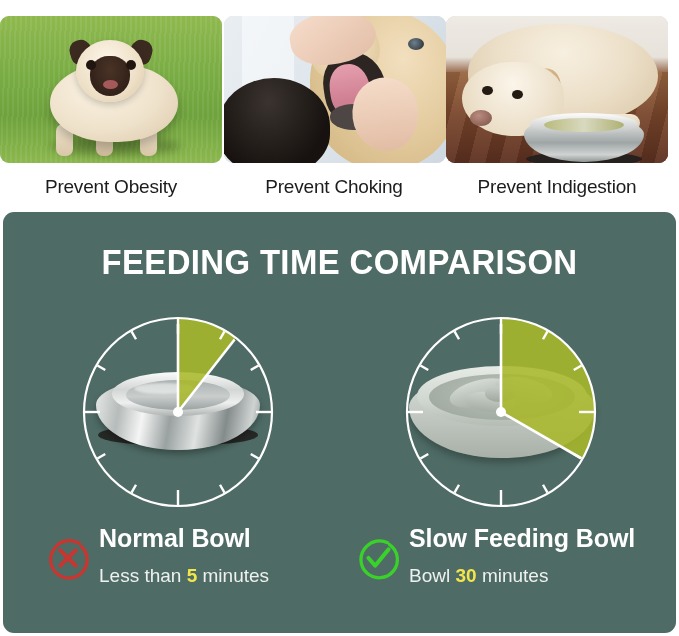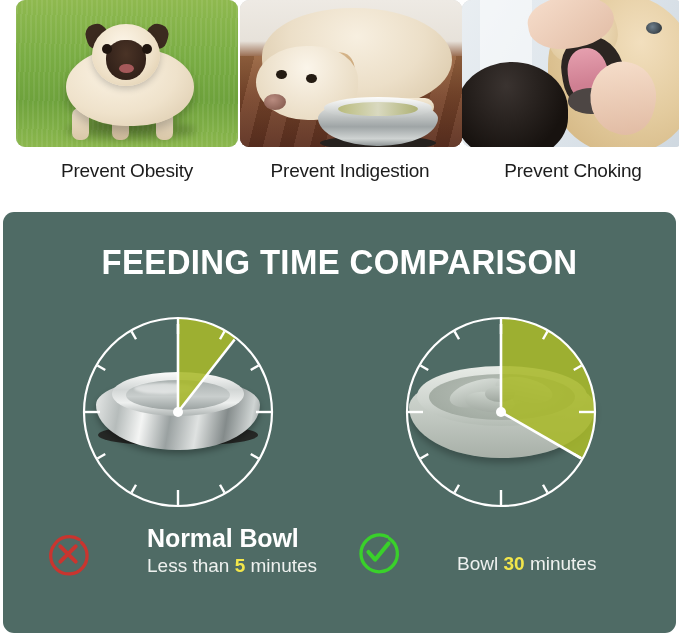--- a/index.html
+++ b/index.html
@@ -6,23 +6,22 @@
   body{
     width:679px;height:636px;
     background:#ffffff;
     font-family:"Liberation Sans", sans-serif;
     overflow:hidden;
     position:relative;
   }
 
   
   .benefits{
-    position:absolute;left:0;top:0;width:569px;height:196px;
+    position:absolute;left:0;top:16px;width:569px;height:196px;
     display:flex;
-    padding-left:16px;
   }
   .benefit{
     width:226px;
     display:flex;flex-direction:column;align-items:center;
   }
   .photo{
     width:222px;height:147px;
     border-radius:9px;
     overflow:hidden;
     position:relative;
@@ -190,32 +189,32 @@
 
   
   .dial .wedge-layer{position:absolute;left:0;top:0;z-index:5;}
   .dial .frame-layer{position:absolute;left:0;top:0;z-index:6;}
 
   
   .legend{
     position:absolute;left:0;top:313px;width:673px;height:70px;
   }
   .leg{
-    position:absolute;top:0;display:flex;align-items:flex-end;gap:48px;
+    position:absolute;top:0;display:flex;align-items:center;
   }
   .leg.left{left:42px;}
   .leg.right{left:352px;}
   .leg-icon{width:46px;height:46px;flex:none;margin-top:4px;}
   .leg-text{margin-left:8px;}
   .leg-title{
     color:#ffffff;font-size:25px;font-weight:bold;line-height:27px;
     white-space:nowrap;letter-spacing:-.1px;
   }
   .leg-sub{
-    color:#eef1ef;font-size:19px;line-height:23px;margin-top:2px;white-space:nowrap;
+    color:#eef1ef;font-size:19px;line-height:23px;margin-top:12px;white-space:nowrap;
   }
   .hl{color:#f2e64b;font-weight:bold;}
 </style>
 </head>
 <body>
 
 <div class="benefits">
 
   <div class="benefit">
     <div class="photo">
@@ -229,20 +228,40 @@
         <div class="p1-ear-l"></div>
           <div class="p1-ear-r"></div>
         <div class="p1-head"></div>
         <div class="p1-face"></div>
         <div class="p1-eye-l"></div>
           <div class="p1-eye-r"></div>
         <div class="p1-mouth"></div>
       </div>
     </div>
     <div class="caption">Prevent Obesity</div>
+  </div>
+
+  <div class="benefit">
+    <div class="photo">
+      <div class="ph-inner">
+        <div class="p2-bg"></div>
+        <div class="p2-wall"></div>
+        <div class="p2-dog"></div>
+        <div class="p2-eye"></div>
+        <div class="p2-snout"></div>
+        <div class="p2-mouth"></div>
+        <div class="p2-tongue"></div>
+        <div class="p2-jaw"></div>
+        <div class="p2-nose"></div>
+        <div class="p2-hand1"></div>
+        <div class="p2-hand2"></div>
+        <div class="p2-head"></div>
+      </div>
+    </div>
+    <div class="caption">Prevent Choking</div>
   </div>
 
   <div class="benefit">
     <div class="photo">
       <div class="ph-inner">
         <div class="p3-bg"></div>
         <div class="p3-floor"></div>
         <div class="p3-dog"></div>
         <div class="p3-paw1"></div>
           <div class="p3-paw2"></div>
@@ -255,40 +274,20 @@
           <div class="p3-bowl-base"></div>
           <div class="p3-bowl-body"></div>
           <div class="p3-bowl-rim"></div>
           <div class="p3-bowl-food"></div>
         </div>
       </div>
     </div>
     <div class="caption">Prevent Indigestion</div>
   </div>
 
-  <div class="benefit">
-    <div class="photo">
-      <div class="ph-inner">
-        <div class="p2-bg"></div>
-        <div class="p2-wall"></div>
-        <div class="p2-dog"></div>
-        <div class="p2-eye"></div>
-        <div class="p2-snout"></div>
-        <div class="p2-mouth"></div>
-        <div class="p2-tongue"></div>
-        <div class="p2-jaw"></div>
-        <div class="p2-nose"></div>
-        <div class="p2-hand1"></div>
-        <div class="p2-hand2"></div>
-        <div class="p2-head"></div>
-      </div>
-    </div>
-    <div class="caption">Prevent Choking</div>
-  </div>
-
 </div>
 
 <div class="panel">
 
   <div class="panel-title">FEEDING TIME COMPARISON</div>
 
   <div class="dials">
 
     <div class="dial left">
 
@@ -383,20 +382,21 @@
         </div>
       </div>
     </div>
 
     <div class="leg right">
       <svg class="leg-icon" viewBox="0 0 48 48">
         <path d="M36 10 A19 19 0 1 1 12 12 A19 19 0 0 1 34 8" fill="none" stroke="#39d12a" stroke-width="3.4" stroke-linecap="round"></path>
         <polyline points="14,24 21,32 35,15" fill="none" stroke="#39d12a" stroke-width="4.2" stroke-linecap="round" stroke-linejoin="round"></polyline>
       </svg>
       <div class="leg-text">
+        <div class="leg-title">Slow Feeding Bowl</div>
         <div class="leg-sub">
           <span>Bowl</span>
           <span class="hl">30</span>
           <span>minutes</span>
         </div>
       </div>
     </div>
 
   </div>
 </div>

